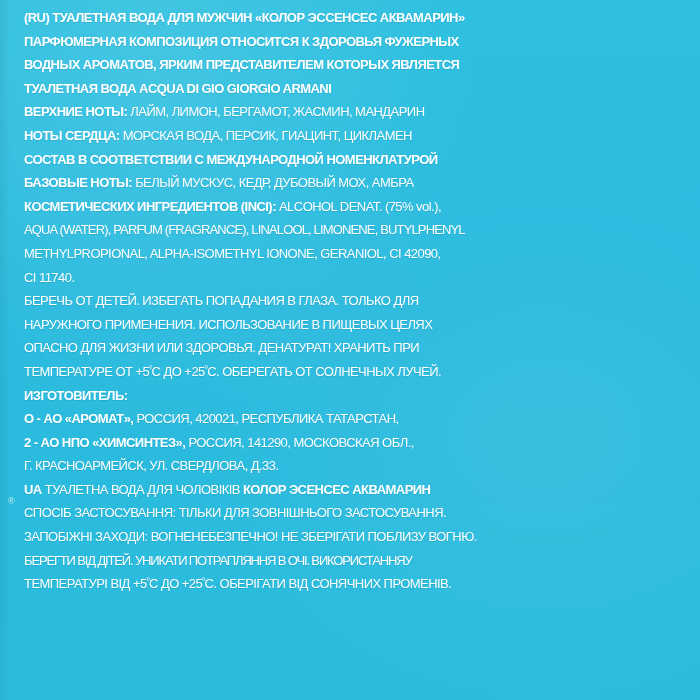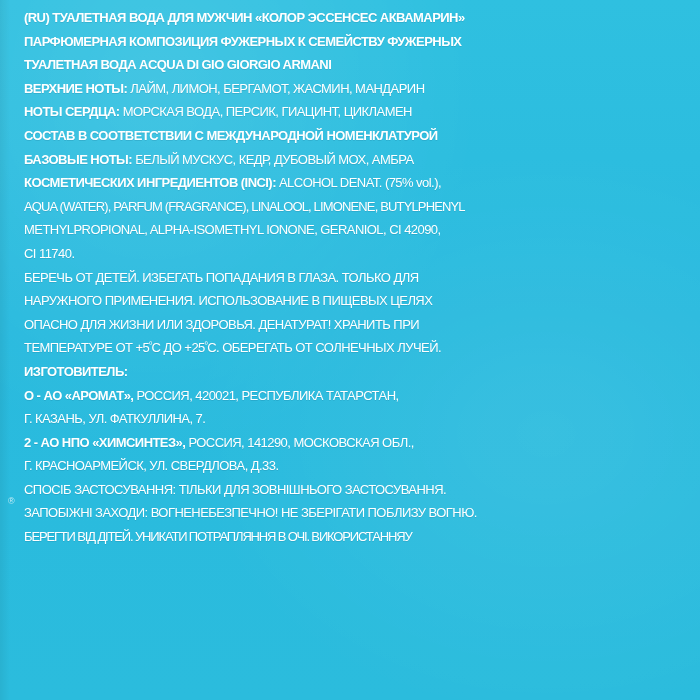--- a/index.html
+++ b/index.html
@@ -80,42 +80,44 @@
 <body>
 
 <div id="label-panel">
 
   <span class="sup-reg">®</span>
 
   <div class="txt-block">
 
     <div class="line tight"><span class="b">(RU)</span> <span class="b">ТУАЛЕТНАЯ ВОДА ДЛЯ МУЖЧИН «КОЛОР ЭССЕНСЕС АКВАМАРИН»</span></div>
 
-    <div class="line bold tight">ПАРФЮМЕРНАЯ КОМПОЗИЦИЯ ФУЖЕРНЫХ К СЕМЕЙСТВУ ФУЖЕРНЫХ</div>
+    <div class="line bold tight">ПАРФЮМЕРНАЯ КОМПОЗИЦИЯ ОТНОСИТСЯ К ЗДОРОВЬЯ ФУЖЕРНЫХ</div>
+    <div class="line bold tight">ВОДНЫХ АРОМАТОВ, ЯРКИМ ПРЕДСТАВИТЕЛЕМ КОТОРЫХ ЯВЛЯЕТСЯ</div>
     <div class="line bold tight">ТУАЛЕТНАЯ ВОДА ACQUA DI GIO GIORGIO ARMANI</div>
 
     <div class="line tight"><span class="b">ВЕРХНИЕ НОТЫ:</span> <span>ЛАЙМ, ЛИМОН, БЕРГАМОТ, ЖАСМИН, МАНДАРИН</span></div>
     <div class="line tight"><span class="b">НОТЫ СЕРДЦА:</span> <span>МОРСКАЯ ВОДА, ПЕРСИК, ГИАЦИНТ, ЦИКЛАМЕН</span></div>
     <div class="line bold tight">СОСТАВ В СООТВЕТСТВИИ С МЕЖДУНАРОДНОЙ НОМЕНКЛАТУРОЙ</div>
 
     <div class="line tight"><span class="b">БАЗОВЫЕ НОТЫ:</span> <span>БЕЛЫЙ МУСКУС, КЕДР, ДУБОВЫЙ МОХ, АМБРА</span></div>
     <div class="line tight"><span class="b">КОСМЕТИЧЕСКИХ ИНГРЕДИЕНТОВ (INCI):</span> <span>ALCOHOL DENAT. (75% vol.),</span></div>
     <div class="line tighter">AQUA (WATER), PARFUM (FRAGRANCE), LINALOOL, LIMONENE, BUTYLPHENYL</div>
     <div class="line tight">METHYLPROPIONAL, ALPHA-ISOMETHYL IONONE, GERANIOL, CI 42090,</div>
     <div class="line tight">CI 11740.</div>
 
     <div class="line tight">БЕРЕЧЬ ОТ ДЕТЕЙ. ИЗБЕГАТЬ ПОПАДАНИЯ В ГЛАЗА. ТОЛЬКО ДЛЯ</div>
     <div class="line tight">НАРУЖНОГО ПРИМЕНЕНИЯ. ИСПОЛЬЗОВАНИЕ В ПИЩЕВЫХ ЦЕЛЯХ</div>
     <div class="line tight">ОПАСНО ДЛЯ ЖИЗНИ ИЛИ ЗДОРОВЬЯ. ДЕНАТУРАТ! ХРАНИТЬ ПРИ</div>
     <div class="line tight"><span>ТЕМПЕРАТУРЕ ОТ +5</span><sup class="deg">º</sup><span>С ДО +25</span><sup class="deg">º</sup><span>С. ОБЕРЕГАТЬ ОТ СОЛНЕЧНЫХ ЛУЧЕЙ.</span></div>
 
     <div class="line bold tight">ИЗГОТОВИТЕЛЬ:</div>
     <div class="line tight"><span class="b">О - АО «АРОМАТ»,</span> <span>РОССИЯ, 420021, РЕСПУБЛИКА ТАТАРСТАН,</span></div>
-    <div class="line tight">Г. КАЗАНЬ, УЛ. ФАТКУЛЛИНА, 7.</div>
     <div class="line tight"><span class="b">2 - АО НПО «ХИМСИНТЕЗ»,</span> <span>РОССИЯ, 141290, МОСКОВСКАЯ ОБЛ.,</span></div>
     <div class="line tight">Г. КРАСНОАРМЕЙСК, УЛ. СВЕРДЛОВА, Д.33.</div>
 
+    <div class="line tight"><span class="b">UA</span> <span>ТУАЛЕТНА ВОДА ДЛЯ ЧОЛОВІКІВ</span> <span class="b">КОЛОР ЭСЕНСЕС АКВАМАРИН</span></div>
     <div class="line tight"><span>СПОСІБ ЗАСТОСУВАННЯ:</span> <span>ТІЛЬКИ ДЛЯ ЗОВНІШНЬОГО ЗАСТОСУВАННЯ.</span></div>
     <div class="line tight"><span>ЗАПОБІЖНІ ЗАХОДИ:</span> <span>ВОГНЕНЕБЕЗПЕЧНО! НЕ ЗБЕРІГАТИ ПОБЛИЗУ ВОГНЮ.</span></div>
     <div class="line squeeze">БЕРЕГТИ ВІД ДІТЕЙ. УНИКАТИ ПОТРАПЛЯННЯ В ОЧІ. ВИКОРИСТАННЯУ</div>
+    <div class="line tight"><span>ТЕМПЕРАТУРІ ВІД +5</span><sup class="deg">º</sup><span>С ДО +25</span><sup class="deg">º</sup><span>С. ОБЕРІГАТИ ВІД СОНЯЧНИХ ПРОМЕНІВ.</span></div>
 
   </div>
 </div>
 
 </body></html>

